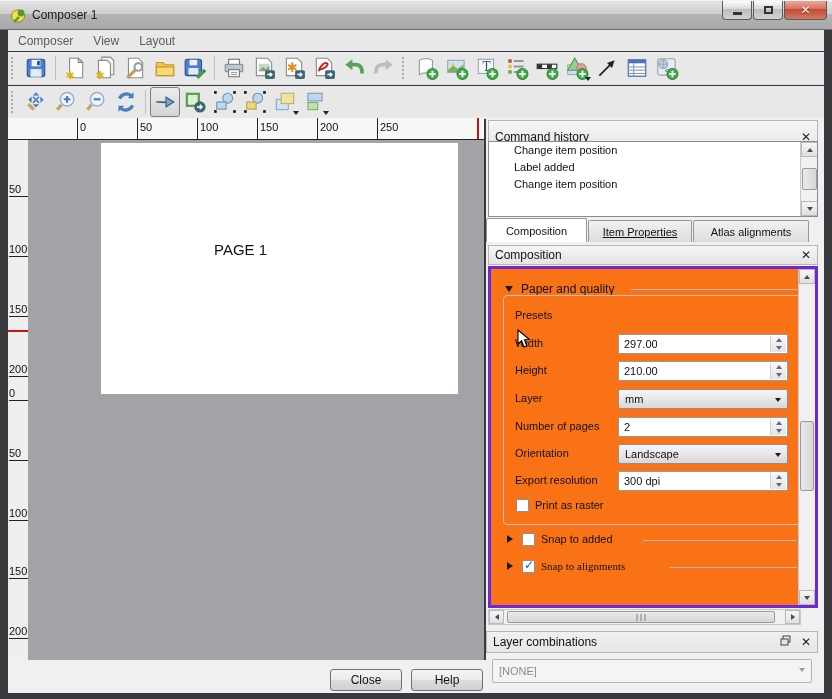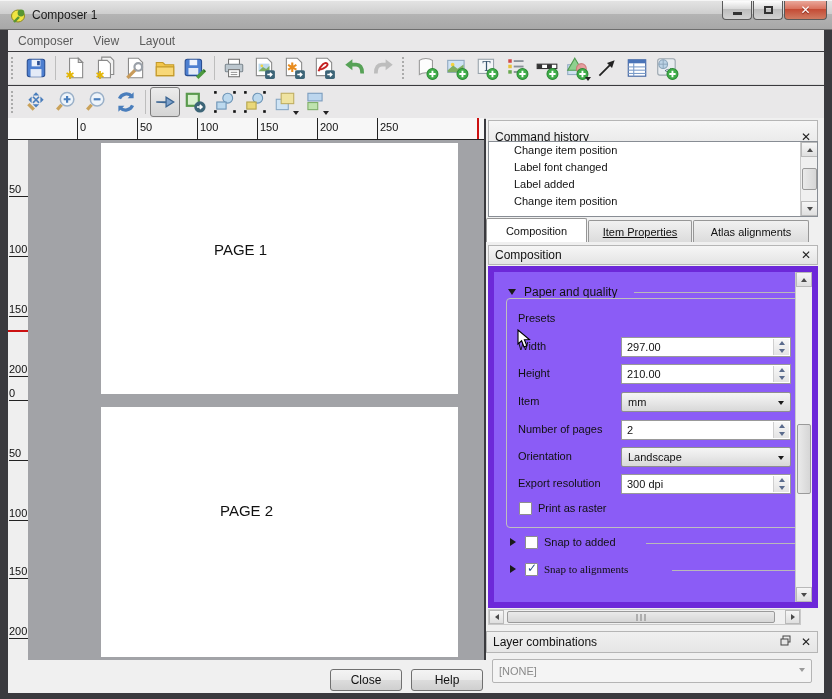--- a/index.html
+++ b/index.html
@@ -64,21 +64,21 @@
   .tri-left{width:0;height:0;border-top:3.5px solid transparent;border-bottom:3.5px solid transparent;border-right:4px solid #4a4a4a;}
   .tri-right{width:0;height:0;border-top:3.5px solid transparent;border-bottom:3.5px solid transparent;border-left:4px solid #4a4a4a;}
   .grip-dots{display:flex;gap:2px;}
   .grip-dots i{width:2px;height:7px;background:#aeaeae;display:block;}
   
   .tab{position:absolute;border:1px solid #979797;border-bottom:none;border-radius:2px 2px 0 0;
       background:linear-gradient(#f1f1f1,#dcdcdc);display:flex;align-items:center;justify-content:center;
       font-size:11px;color:#111;box-sizing:border-box;}
   .tab.active{background:#fff;z-index:3;}
   
-  .comp-content{border:6px solid #6d28d9;background:#8b5cf6;box-sizing:border-box;position:absolute;overflow:hidden;}
+  .comp-content{border:3px solid #6d28d9;background:#f97316;box-sizing:border-box;position:absolute;overflow:hidden;}
   .group-hdr-line{position:absolute;height:1px;background:#b9b9b9;}
   .groupbox{position:absolute;border:1px solid #bfbfbf;border-radius:4px;}
   .tri-collapse-open{width:0;height:0;border-left:4.5px solid transparent;border-right:4.5px solid transparent;border-top:6px solid #1a1a1a;}
   .tri-collapse-closed{width:0;height:0;border-top:4.5px solid transparent;border-bottom:4.5px solid transparent;border-left:6px solid #1a1a1a;}
   .fld-label{position:absolute;font-size:11px;color:#111;height:19px;line-height:19px;}
   .combo{position:absolute;height:20px;border:1px solid #8f8f8f;border-radius:2px;box-sizing:border-box;
       background:linear-gradient(#f5f5f5,#e9e9e9 45%,#d8d8d8);font-size:11px;color:#111;
       display:flex;align-items:center;padding-left:6px;}
   .combo .arr{position:absolute;right:6px;top:8px;width:0;height:0;border-left:3.5px solid transparent;border-right:3.5px solid transparent;border-top:4.5px solid #1a1a1a;}
   .combo.disabled{background:#f4f4f4;color:#8a8a8a;border-color:#b4b4b4;}
@@ -417,42 +417,38 @@
   <span class="vlab" style="top:367px">100</span>
   <span class="vlab" style="top:425px">150</span>
   <span class="vlab" style="top:485px">200</span>
   <i class="vred" style="top:190px"></i>
 </div>
 
 <div class="abs canvas">
   <div class="page" style="top:3px;height:251px;">
     <span class="page-label" style="left:113px;top:98px;">PAGE 1</span>
   </div>
-  <div class="page" style="top:267px;height:250px;">
-    <span class="page-label" style="left:119px;top:95px;">PAGE 2</span>
-  </div>
 </div>
 
 <div class="abs bottom-strip"></div>
 <div class="abs btn" style="left:330px;top:669px;width:72px;height:22px;">
     <span>Close</span>
   </div>
 <div class="abs btn" style="left:411px;top:669px;width:72px;height:22px;">
     <span>Help</span>
   </div>
 
 <div class="abs right-panel">
 
   <div class="abs dock-title" style="left:2px;top:2px;width:330px;height:34px;">
     <span>Command history</span>
     <span class="dock-x">✕</span>
   </div>
   <div class="abs listbox" style="left:2px;top:23px;width:330px;height:76px;">
     <div class="list-item">Change item position</div>
-    <div class="list-item">Label font changed</div>
     <div class="list-item">Label added</div>
     <div class="list-item">Change item position</div>
     <div class="sb" style="right:0;top:0;width:17px;bottom:0;border-left:1px solid #c9c9c9;">
       <div class="sb-btn" style="left:0;top:0;width:17px;height:15px;">
           <i class="tri-up"></i>
         </div>
       <div class="sb-thumb" style="left:1px;top:26px;width:15px;height:22px;"></div>
       <div class="sb-btn" style="left:0;bottom:0;width:17px;height:15px;">
           <i class="tri-down"></i>
         </div>
@@ -502,21 +498,21 @@
       <span class="spin-btns">
           <span>
             <i class="spin-tri-up"></i>
           </span>
           <span>
             <i class="spin-tri-down"></i>
           </span>
         </span>
       </div>
 
-    <span class="fld-label" style="left:24px;top:120px;">Item</span>
+    <span class="fld-label" style="left:24px;top:120px;">Layer</span>
     <div class="combo" style="left:127px;top:120px;width:170px;">
         <span>mm</span>
         <i class="arr"></i>
       </div>
 
     <span class="fld-label" style="left:24px;top:148px;">Number of pages</span>
     <div class="spin" style="left:127px;top:148px;width:170px;">
         <span>2</span>
       <span class="spin-btns">
           <span>

